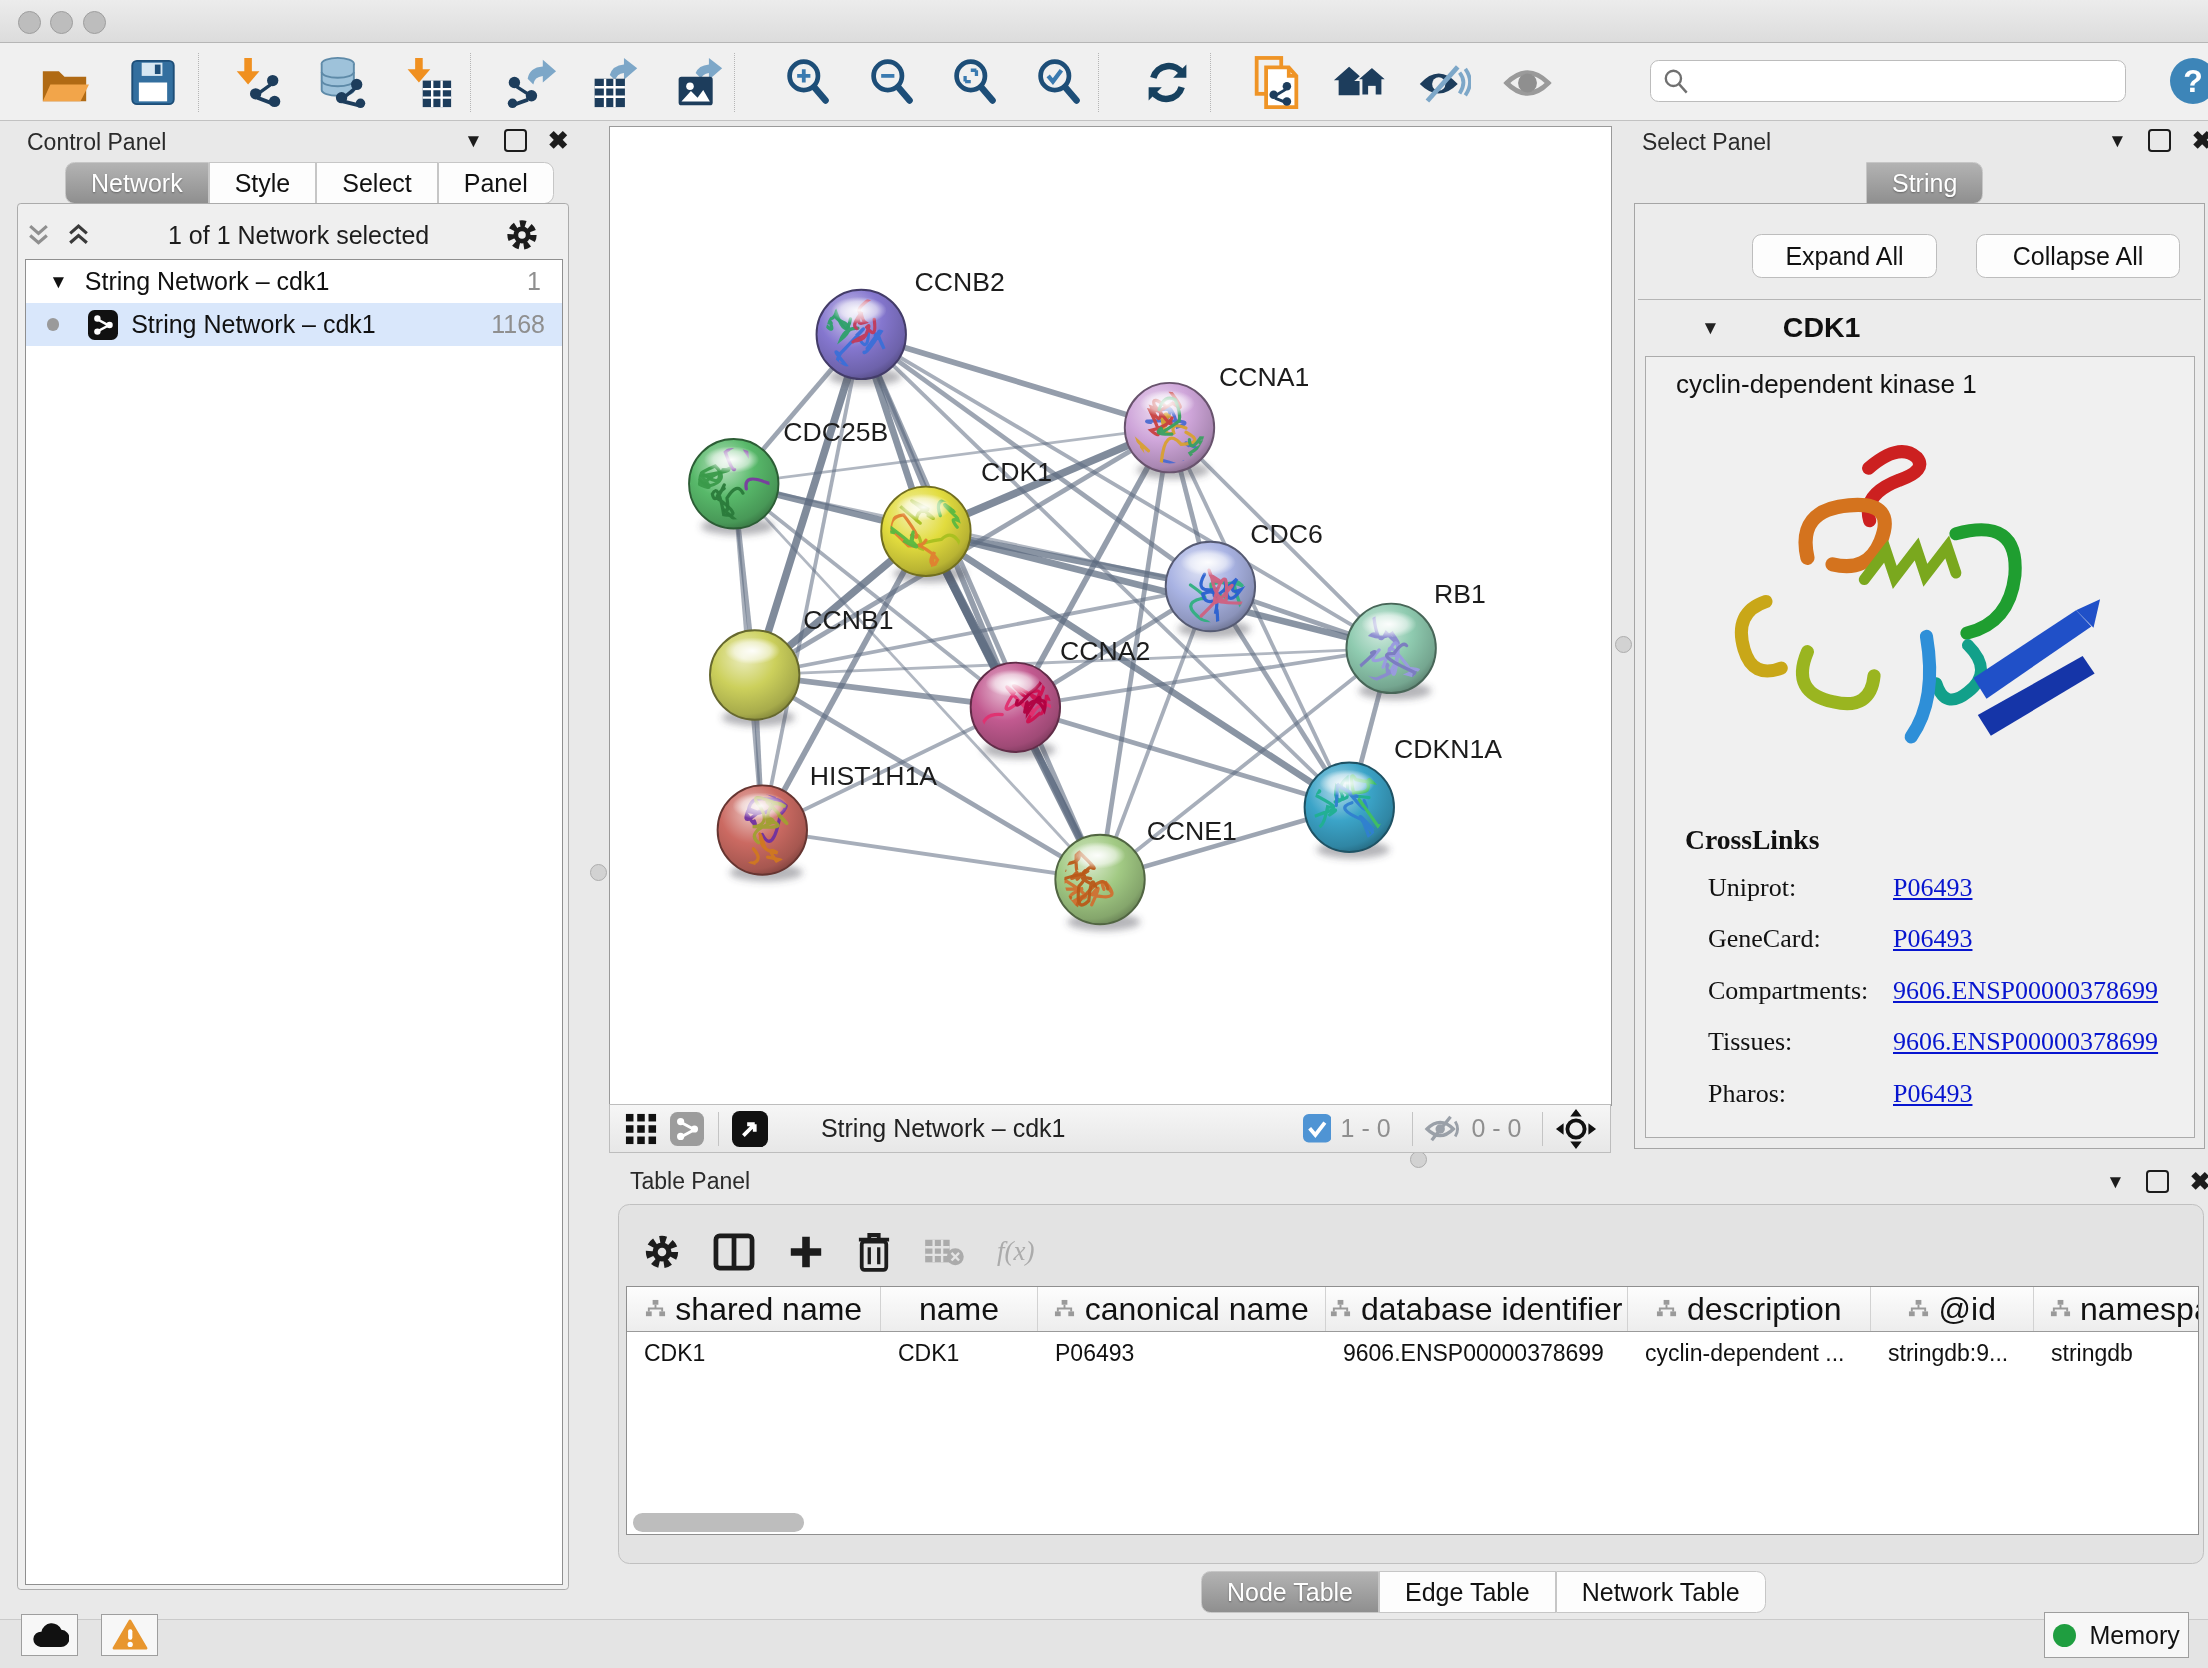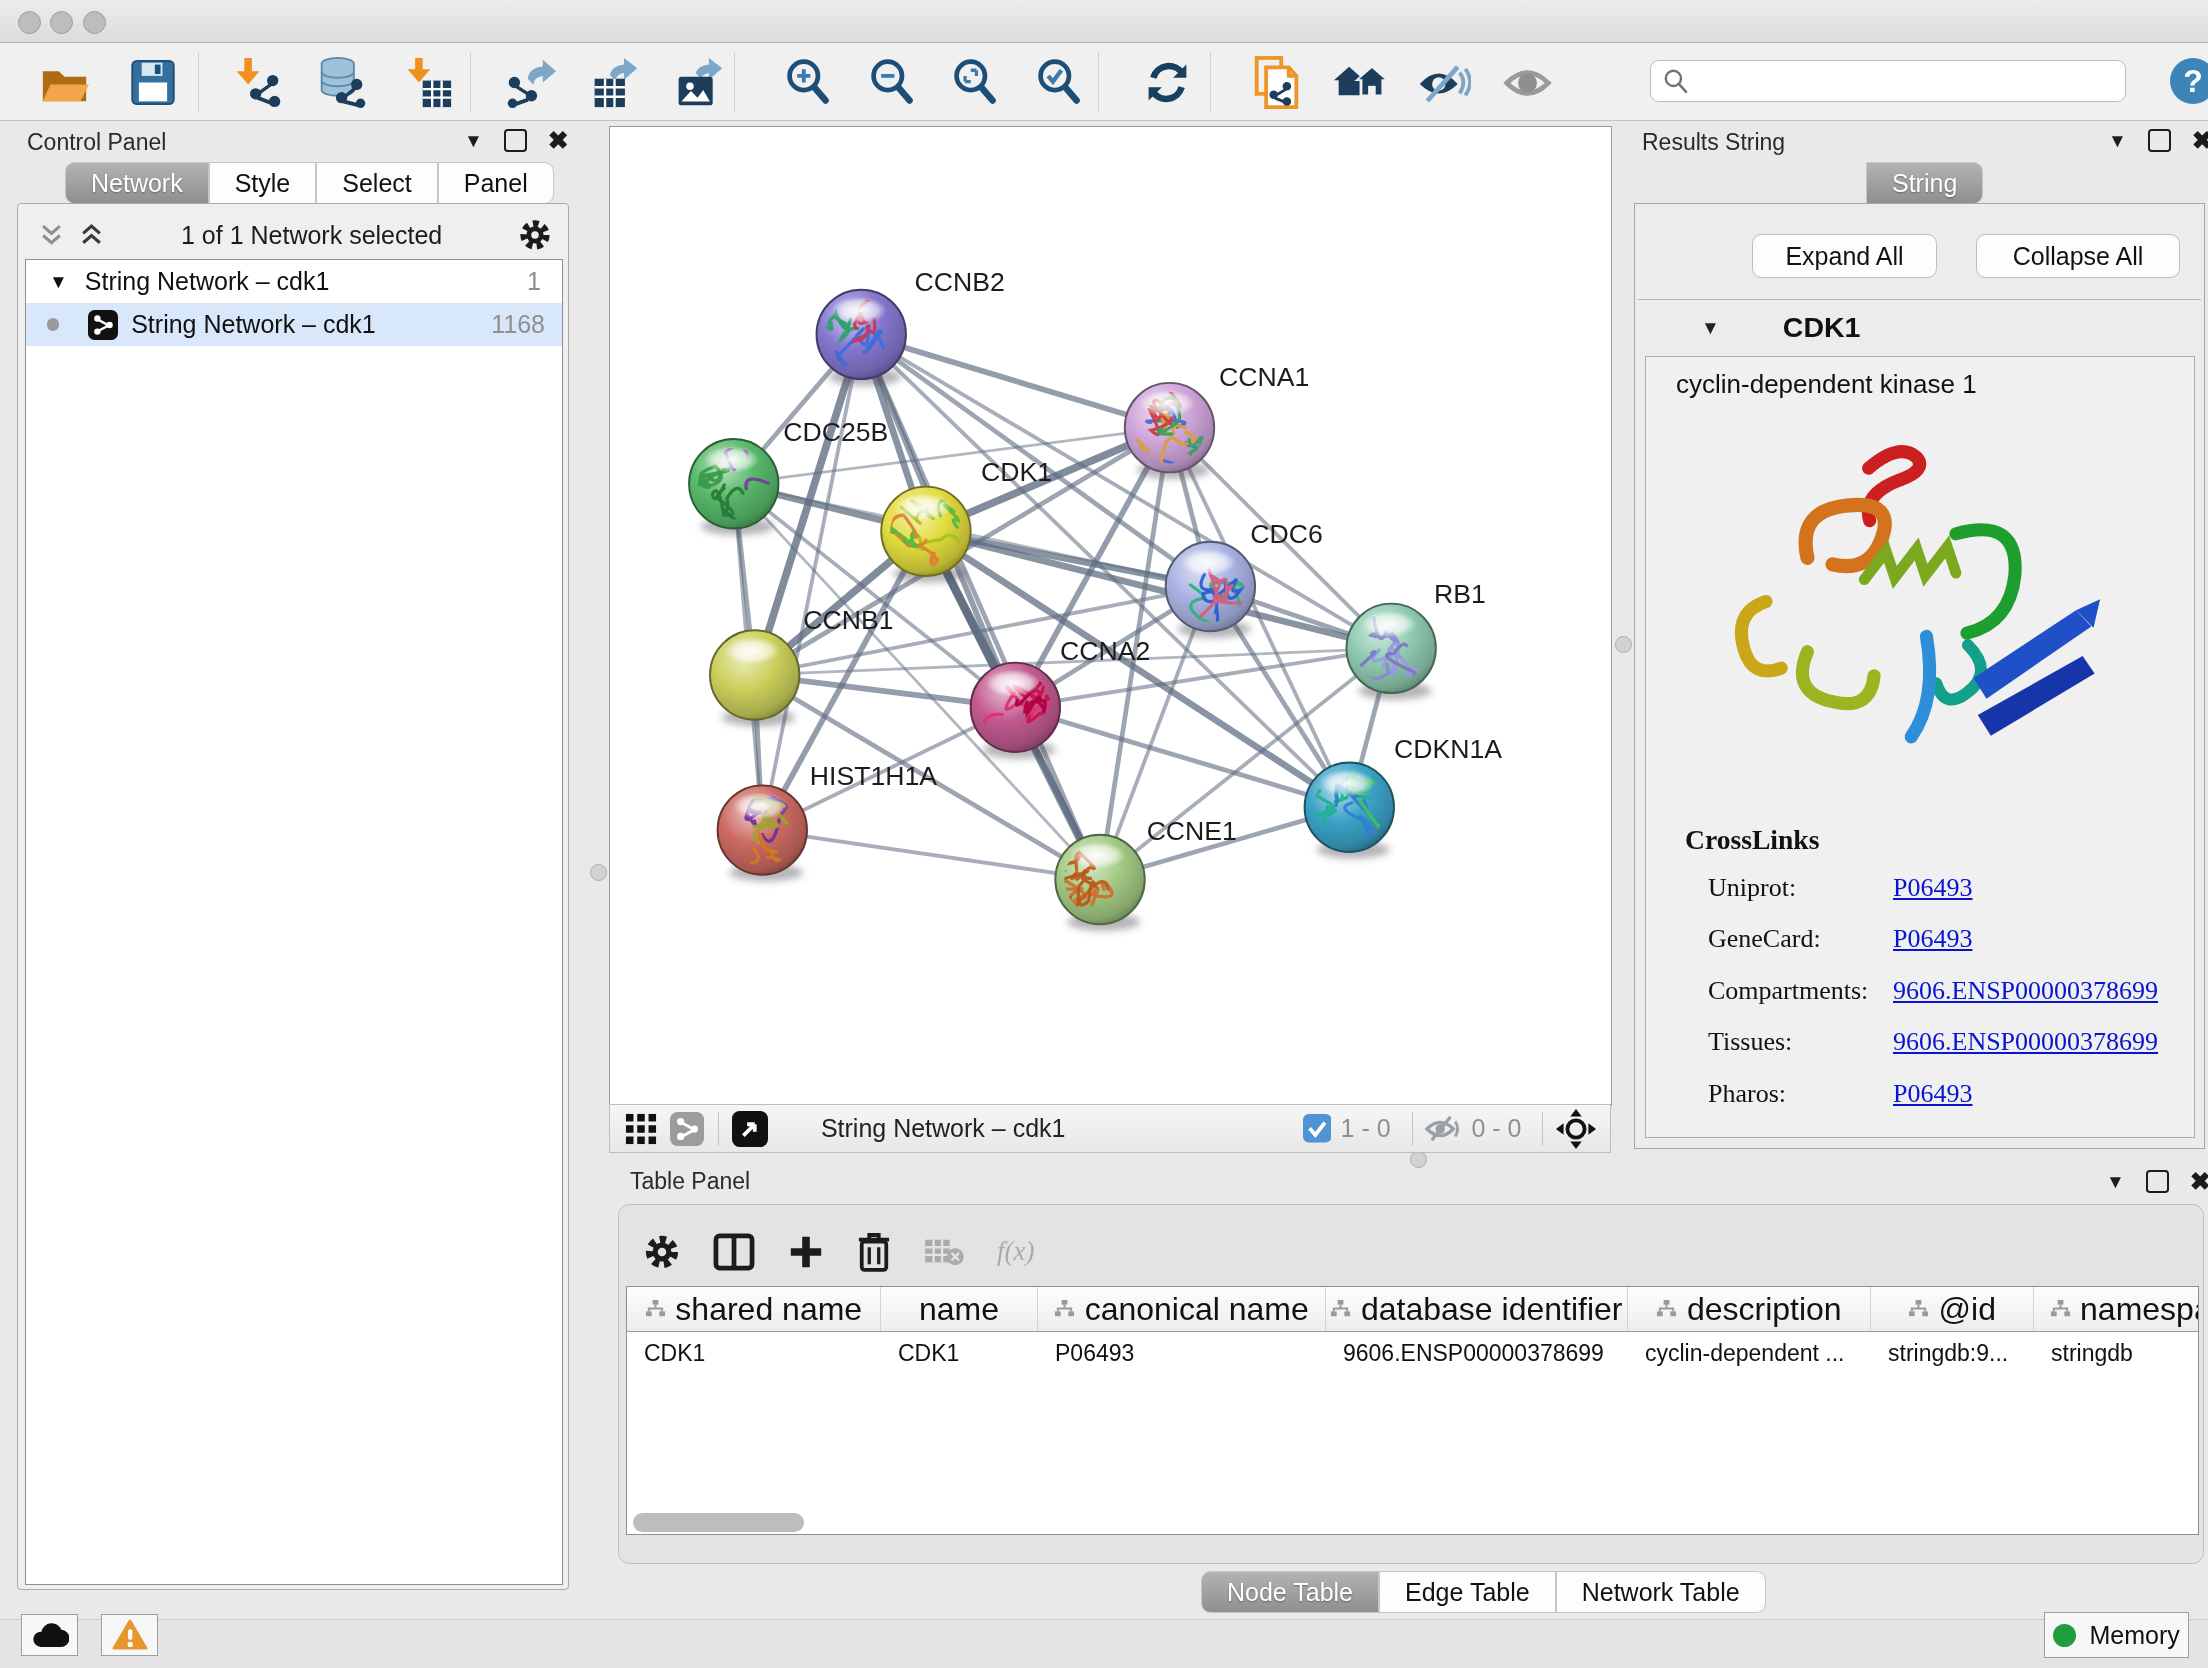--- a/index.html
+++ b/index.html
@@ -31,21 +31,21 @@
     background:#fdfdfd;border:1px solid #c6c6c6;color:#111;padding:0 25px;box-sizing:border-box;}
   .tab.sel{background:linear-gradient(#b3b3b3,#8f8f8f);color:#fff;text-shadow:0 1px 1.9px rgba(0,0,0,.35);}
   .tab.first{border-radius:9.5px 0 0 9.5px;}
   .tab.last{border-radius:0 9.5px 9.5px 0;}
   
   .cp-head{position:absolute;left:27px;top:129px;}
   .cp-wicons{position:absolute;left:464px;top:129px;}
   .cp-tabs{position:absolute;left:65px;top:162px;display:flex;}
   .cp-box{position:absolute;left:17px;top:203px;width:552px;height:1387px;background:#efefef;
     border:1.9px solid #ababab;border-radius:3.8px;box-sizing:border-box;}
-  .cp-sub{position:absolute;left:17px;top:211px;width:552px;height:48px;display:flex;align-items:center;}
+  .cp-sub{position:absolute;left:4px;top:211px;width:552px;height:48px;display:flex;align-items:center;}
   .cp-status{flex:1;text-align:center;font-size:25px;color:#1c1c1c;}
   .tree{position:absolute;left:25px;top:259px;width:536px;height:1324px;background:#fff;border:1px solid #8f8f8f;}
   .trow{height:43px;display:flex;align-items:center;font-size:25px;color:#111;}
   .trow.sel{background:#d9e7fb;}
   .tnum{color:#8f8f8f;}
   
   .canvas{position:absolute;left:609px;top:126px;width:1001px;height:978px;background:#fff;border:1px solid #9a9a9a;box-sizing:content-box;}
   .nstat{position:absolute;left:609px;top:1104px;width:1002px;height:49px;background:linear-gradient(#f6f6f6,#e7e7e7);
     border:1px solid #bdbdbd;box-sizing:border-box;display:flex;align-items:center;}
   .nstat .sep{width:1px;height:34px;background:#c4c4c4;margin:0 13.3px;}
@@ -725,21 +725,21 @@
   <span class="cnt">0 - 0</span>
   <span style="width:1px;height:34px;background:#c4c4c4;margin:0 11.4px"></span>
   <span style="margin-right:13.3px">
       <svg width="42" height="42" viewBox="0 0 44 44">
     <circle cx="22" cy="22" r="9" fill="none" stroke="#111" stroke-width="4"></circle>
     <path d="M22 1l6 8H16zM22 43l6-8H16zM1 22l8-6v12zM43 22l-8-6v12z" fill="#111"></path>
       </svg>
     </span>
 </div>
 
-<div class="rp-head ptitle">Results String</div>
+<div class="rp-head ptitle">Select Panel</div>
 <div class="rp-wicons wicons">
   <span class="wi-tri">▼</span>
   <span class="wi-box"></span>
   <span class="wi-x">✖</span>
 </div>
 <div class="rp-tab tab sel first last">String</div>
 <div class="rp-box"></div>
 <div class="rp-btnrow"></div>
 <div class="btn-w" style="left:1712px;top:234px;width:183px">Expand All</div>
 <div class="btn-w" style="left:1936px;top:234px;width:202px">Collapse All</div>

